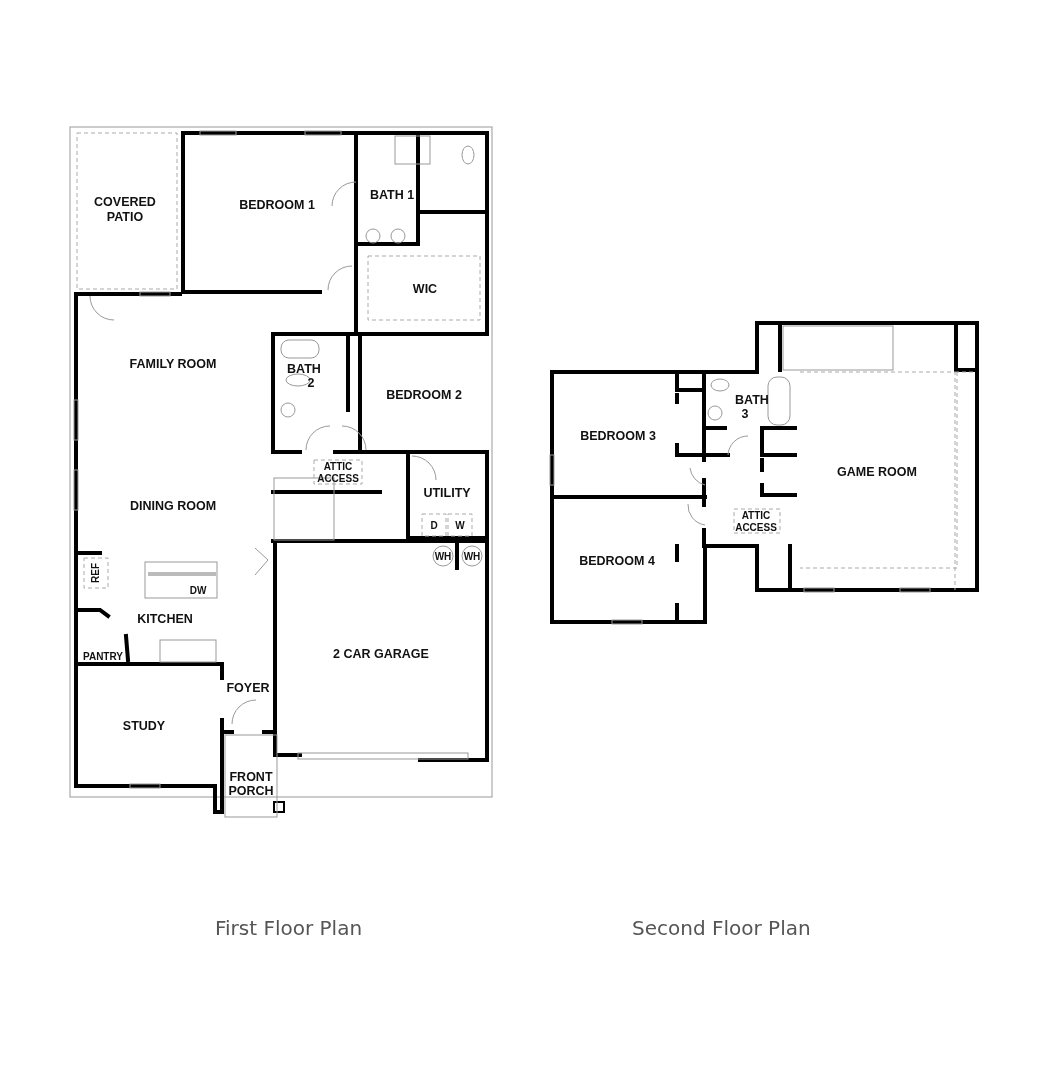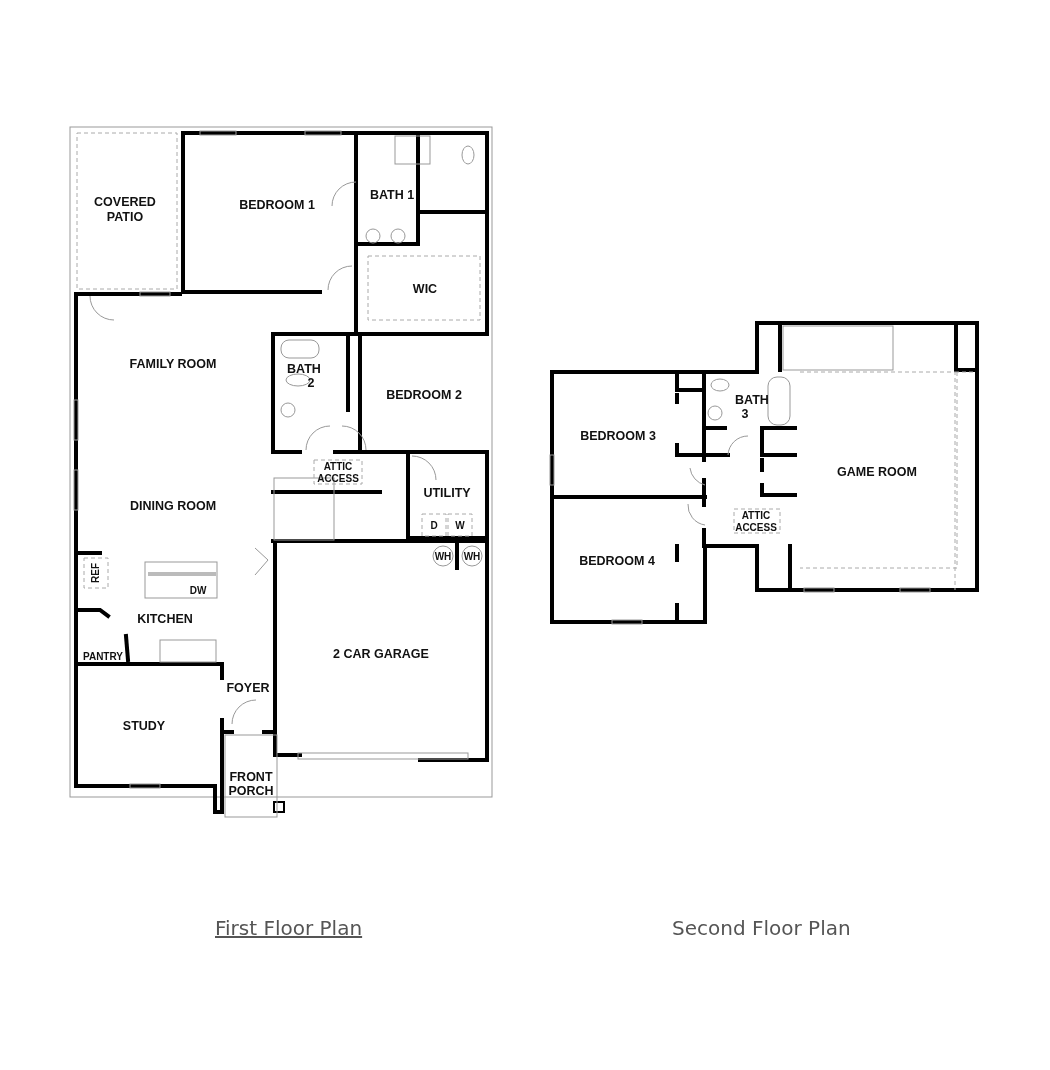--- a/index.html
+++ b/index.html
@@ -164,14 +164,14 @@
     <text class="lbl" x="618" y="440">BEDROOM 3</text>
     <text class="lbl" x="752" y="404">BATH</text>
     <text class="lbl" x="745" y="418">3</text>
     <text class="lbl" x="877" y="476">GAME ROOM</text>
     <text class="lbl sm" x="756" y="519">ATTIC</text>
     <text class="lbl sm" x="756" y="531">ACCESS</text>
     <text class="lbl" x="617" y="565">BEDROOM 4</text>
   </g>
 </svg>
 
-<div class="cap" style="left:215px;text-decoration:underline;">First Floor Plan</div>
-<div class="cap" style="left:672px;">Second Floor Plan</div>
+<div class="cap" style="left:215px;">First Floor Plan</div>
+<div class="cap" style="left:632px;">Second Floor Plan</div>
 
 </body></html>

